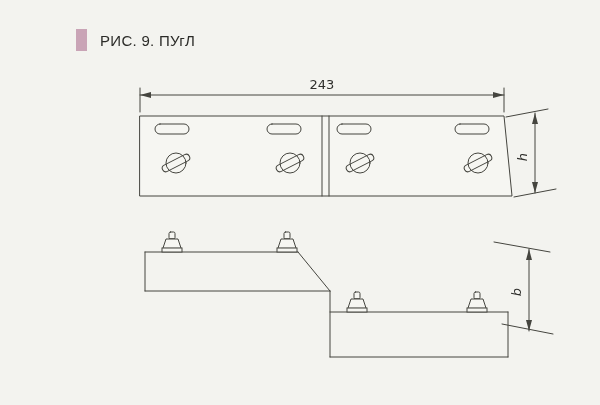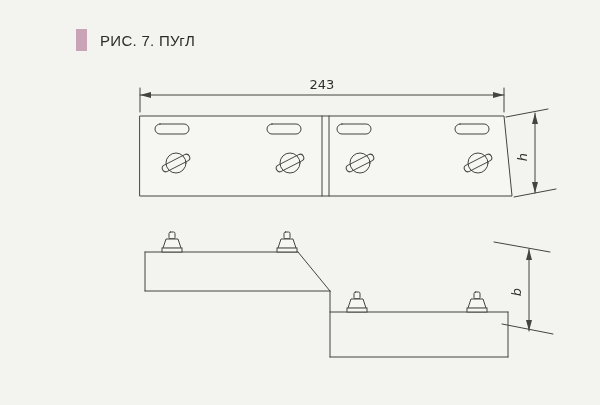--- a/index.html
+++ b/index.html
@@ -53,21 +53,21 @@
     fill: #2f2f2c;
   }
 </style>
 </head>
 <body>
 
 <div class="page">
 
   <div class="fig-header">
     <span class="fig-marker" style="background: rgb(201, 164, 182);"></span>
-    <span class="fig-title">РИС. 7. ПУгЛ</span>
+    <span class="fig-title">РИС. 9. ПУгЛ</span>
   </div>
 
   <svg class="drawing" width="600" height="405" viewBox="0 0 600 405" stroke-linecap="round">
 
     <g stroke="#45453f" stroke-width="1" fill="none">
 
       <polygon points="140,116 504,116 512,196 140,196" fill="#f6f6f2"></polygon>
 
       <line x1="322" y1="116" x2="322" y2="196"></line>
       <line x1="329" y1="116" x2="329" y2="196"></line>

